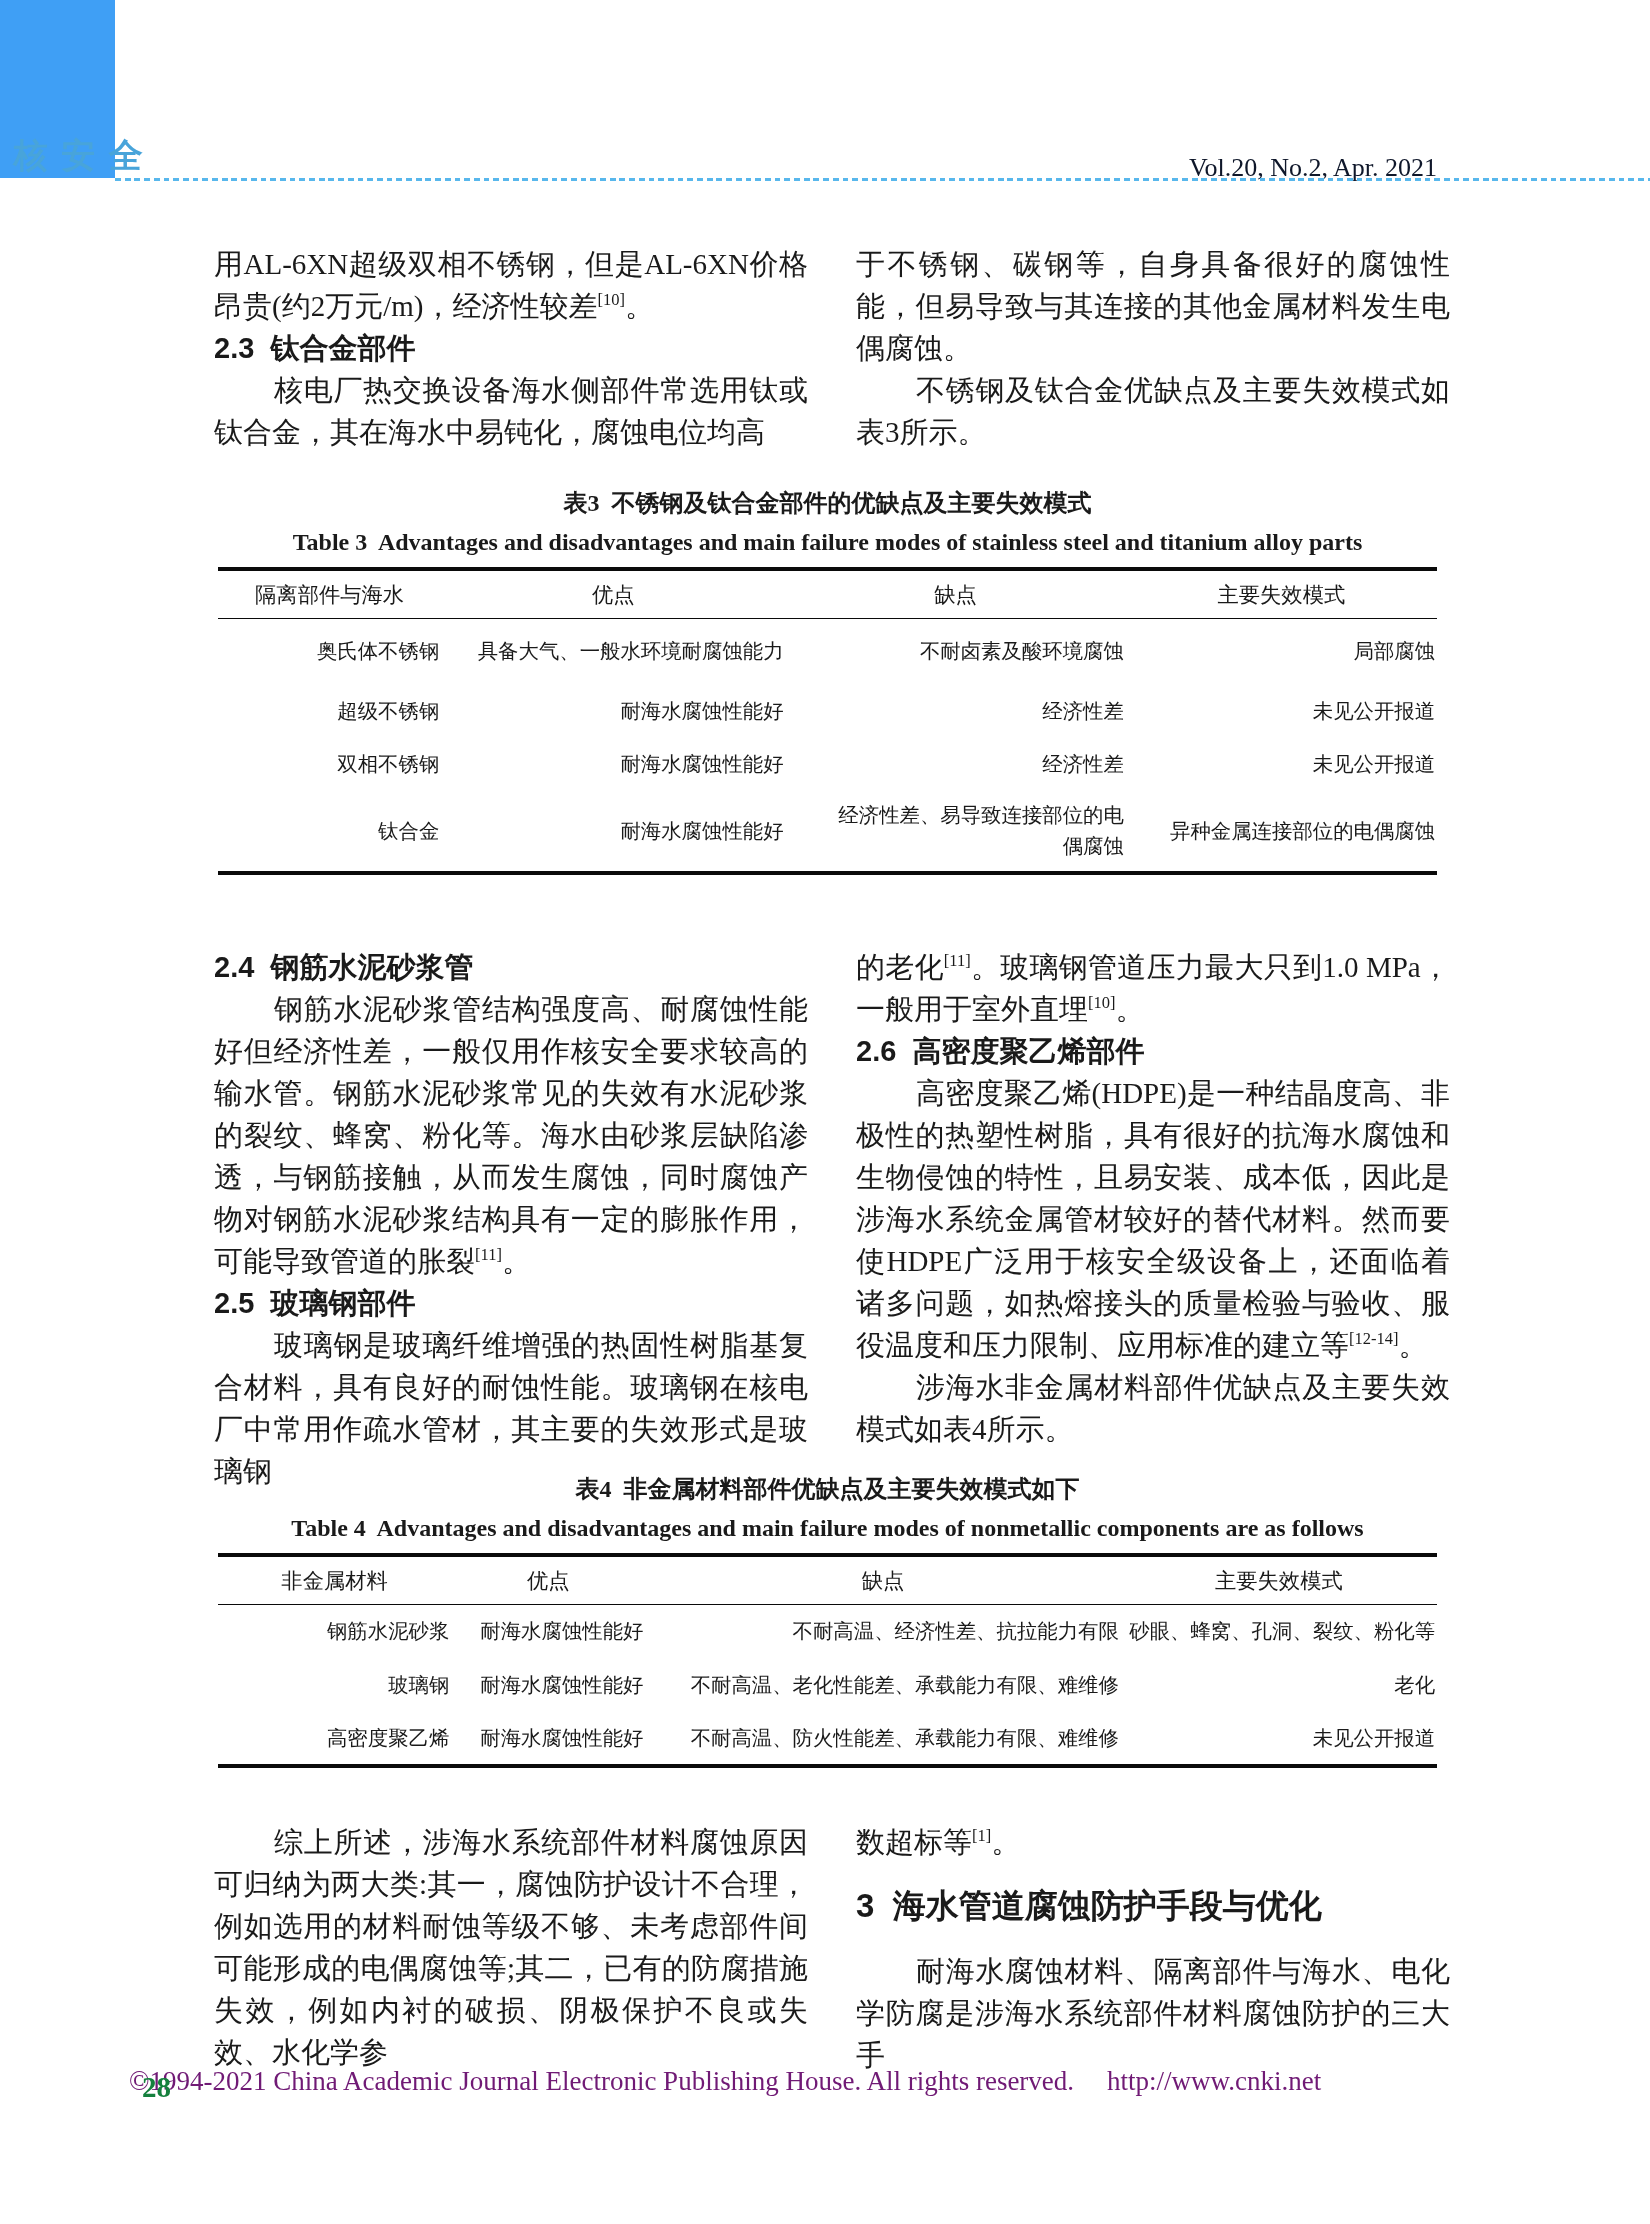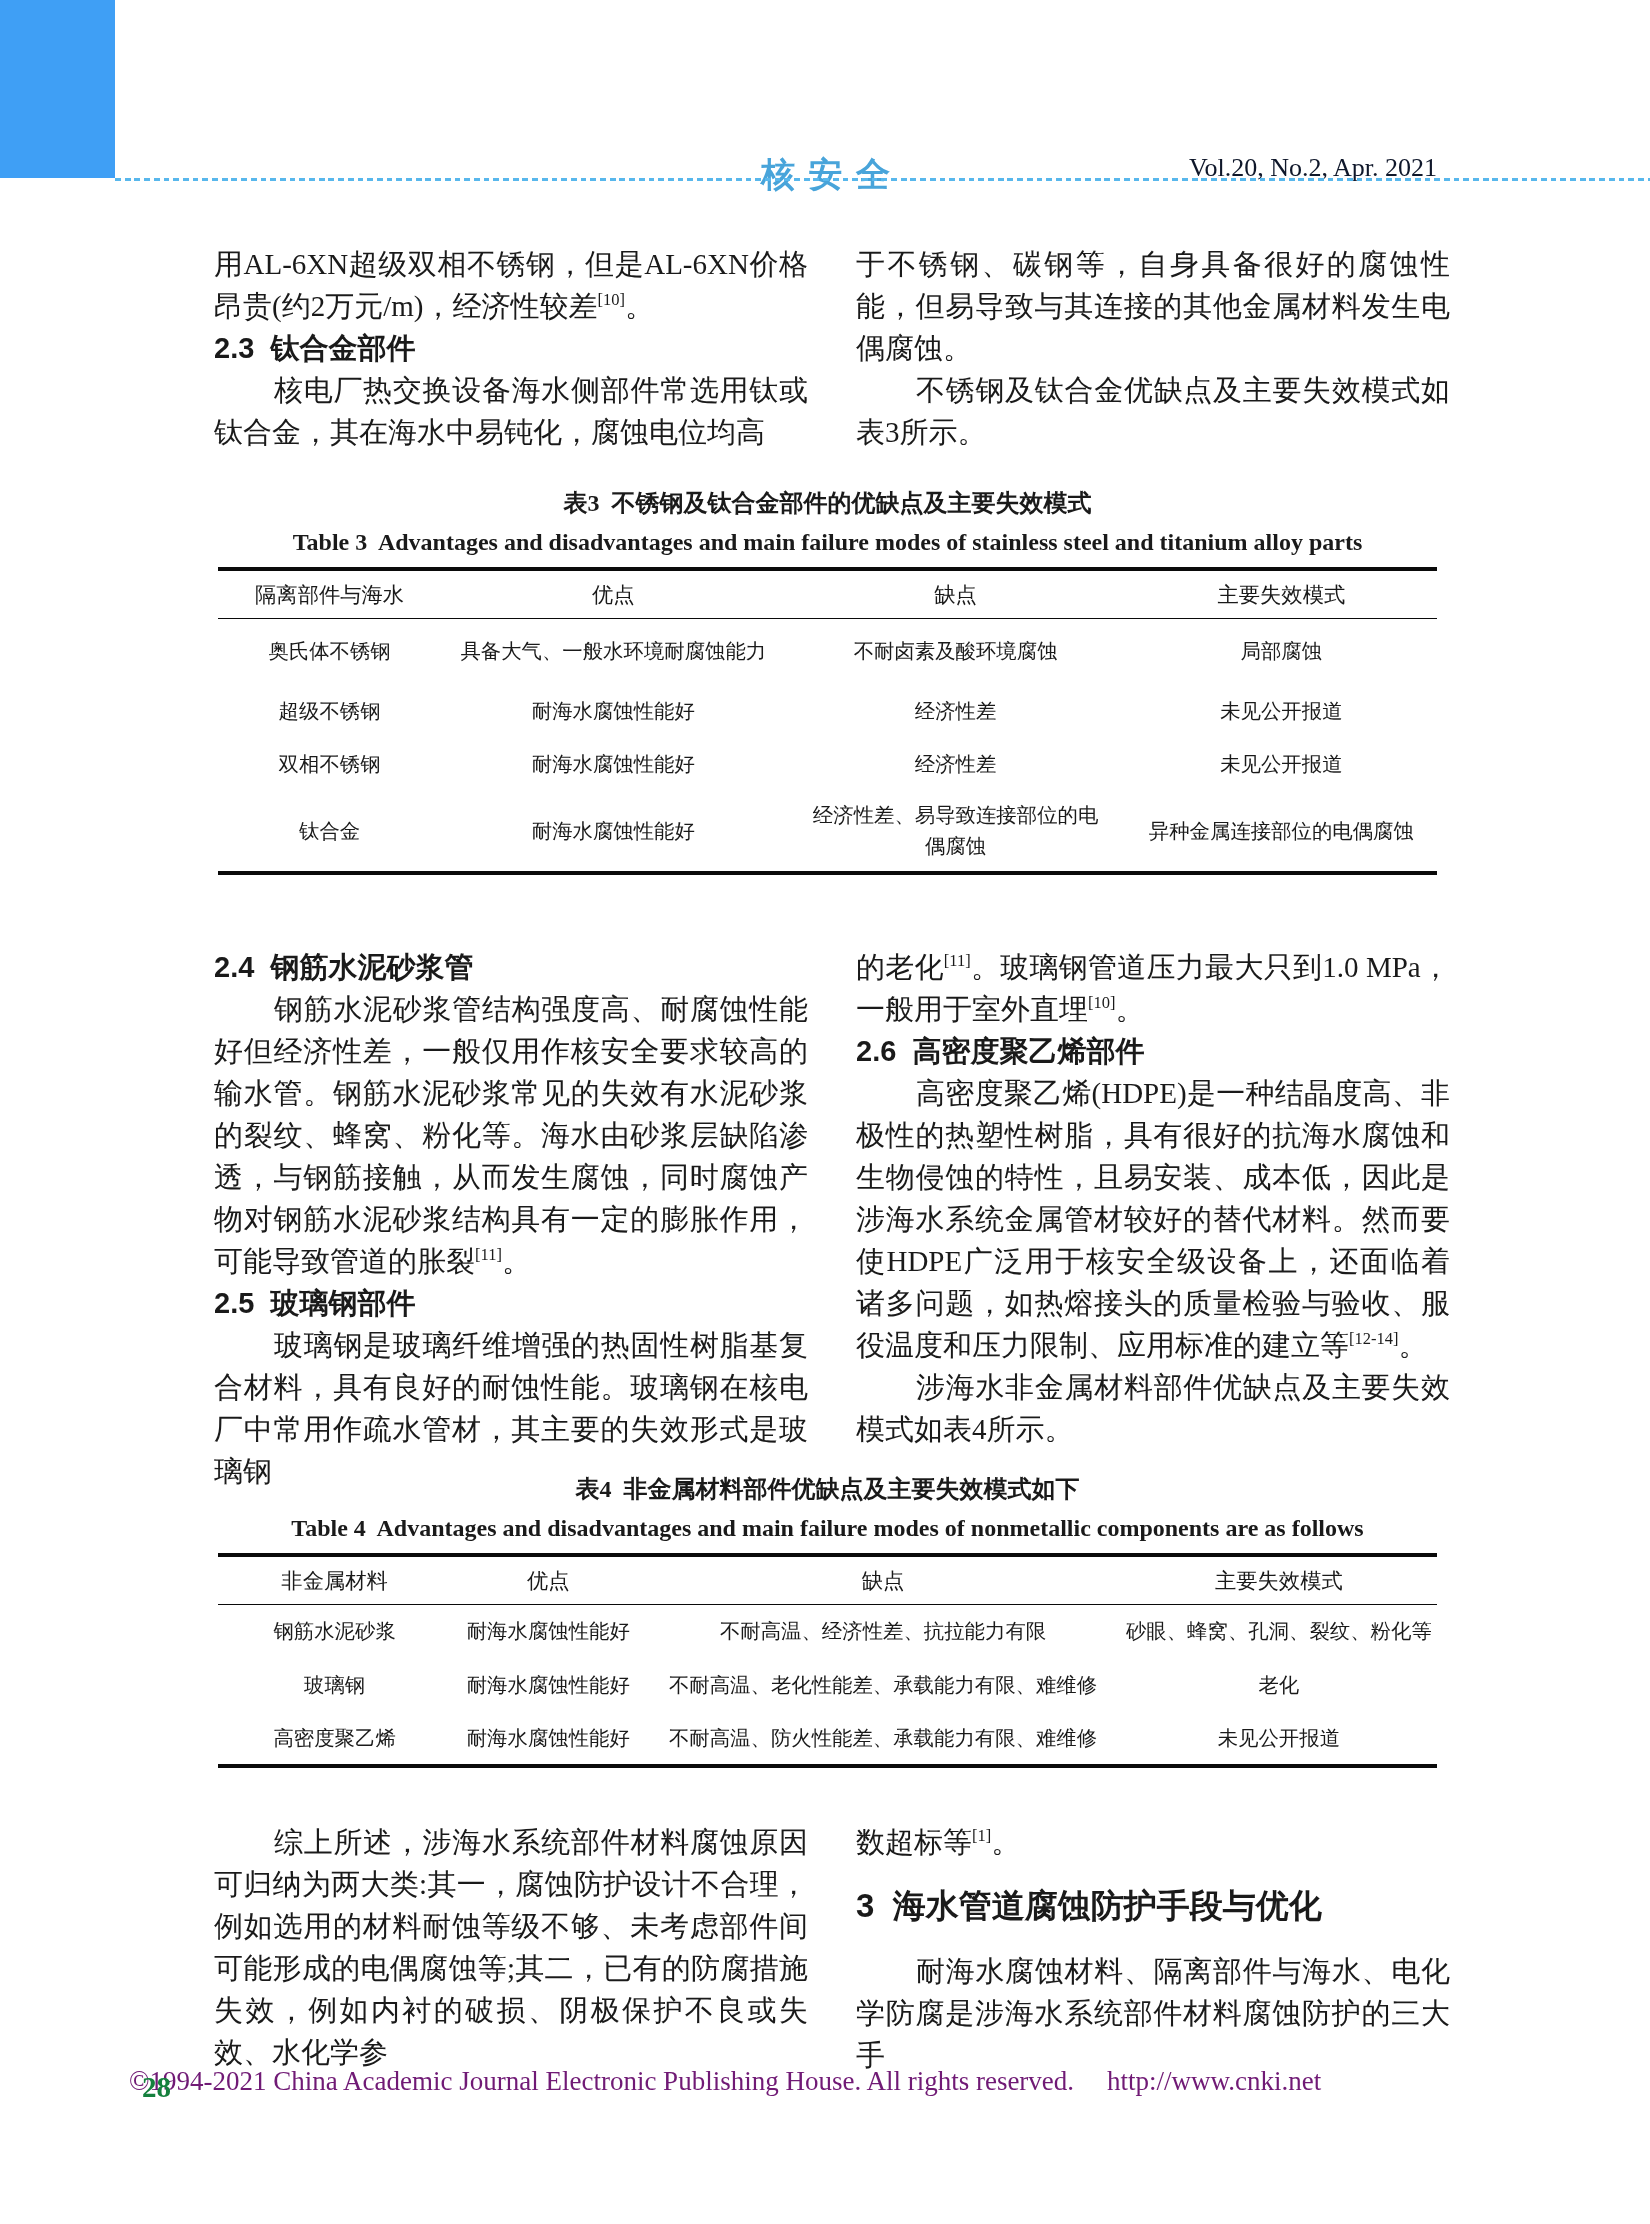--- a/index.html
+++ b/index.html
@@ -1,21 +1,21 @@
 <!DOCTYPE html>
 <html><head>
 <meta charset="utf-8">
 <style>
   html,body{margin:0;padding:0;background:#e8e8e8;}
   .page{position:relative;width:1651px;height:2224px;background:#ffffff;overflow:hidden;
         font-family:"Liberation Serif","DejaVu Serif",serif;color:#1a1a1a;}
   .corner-box{position:absolute;left:0;top:0;width:115px;height:178px;background:#3f9ff5;}
-  .journal-title{position:absolute;left:0;right:0;top:136px;text-align:center;
+  .journal-title{position:absolute;left:0;right:0;top:136px;
         font-size:34px;line-height:39px;letter-spacing:13.6px;padding-left:13.6px;
-        color:#48a4da;font-weight:600;margin-top:19px;}
+        color:#48a4da;font-weight:600;}
   .issue-info{position:absolute;right:214px;top:151px;font-size:26px;line-height:33px;
         color:#0f172a;}
   .header-rule{position:absolute;left:115px;right:0;top:178px;height:2.9px;
         background:repeating-linear-gradient(to right,#58b7ec 0 5.8px,transparent 5.8px 9.7px);}
   .block{position:absolute;width:594px;}
   .lt{left:214px;top:243px;}
   .rt{left:856px;top:243px;}
   .lm{left:214px;top:946px;}
   .rm{left:856px;top:946px;}
   .lb{left:214px;top:1821px;}
@@ -31,21 +31,21 @@
   .tablewrap{position:absolute;left:218px;width:1219px;}
   .t3wrap{top:487px;}
   .t4wrap{top:1473px;}
   .tbl-title-zh{text-align:center;font-weight:700;font-size:24px;line-height:33px;white-space:pre-wrap;
       font-family:Liberation Serif, serif;}
   .tbl-title-en{text-align:center;font-weight:700;font-size:24px;line-height:33px;margin-top:5.8px;white-space:pre-wrap;}
   table.datatable{margin-top:7.8px;border-collapse:collapse;width:1219px;table-layout:fixed;
       border-top:4.9px solid #0a0a0a;border-bottom:4.9px solid #0a0a0a;}
   table.datatable th{font-weight:400;font-size:21.3px;height:47px;border-bottom:1.9px solid #0a0a0a;
       text-align:center;vertical-align:middle;padding:0 1.9px;}
-  table.datatable td{font-size:20.4px;text-align:center;vertical-align:middle;padding:0 1.9px;line-height:31px;}
+  table.datatable td{font-size:20.4px;text-align:right;vertical-align:middle;padding:0 1.9px;line-height:31px;}
   .t3table tbody tr:nth-child(1){height:67px;}
   .t3table tbody tr:nth-child(2){height:53px;}
   .t3table tbody tr:nth-child(3){height:53px;}
   .t3table tbody tr:nth-child(4){height:82px;}
   .t4table tbody tr{height:54px;}
   td.cl-left{text-align:left;padding-left:34px;}
   td.pre{white-space:pre-line;text-align:left;padding-left:32px;}
   .footer-line{position:absolute;left:129px;top:2065px;font-size:27px;line-height:33px;color:#701a75;}
   .footer-line .url{margin-left:33px;}
   .pagenum{position:absolute;left:142px;top:2071px;font-size:29px;line-height:33px;font-weight:700;color:#15803d;}

